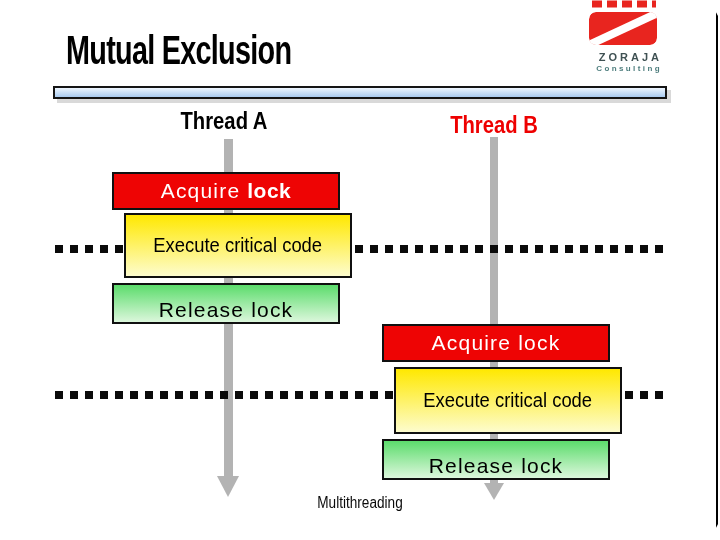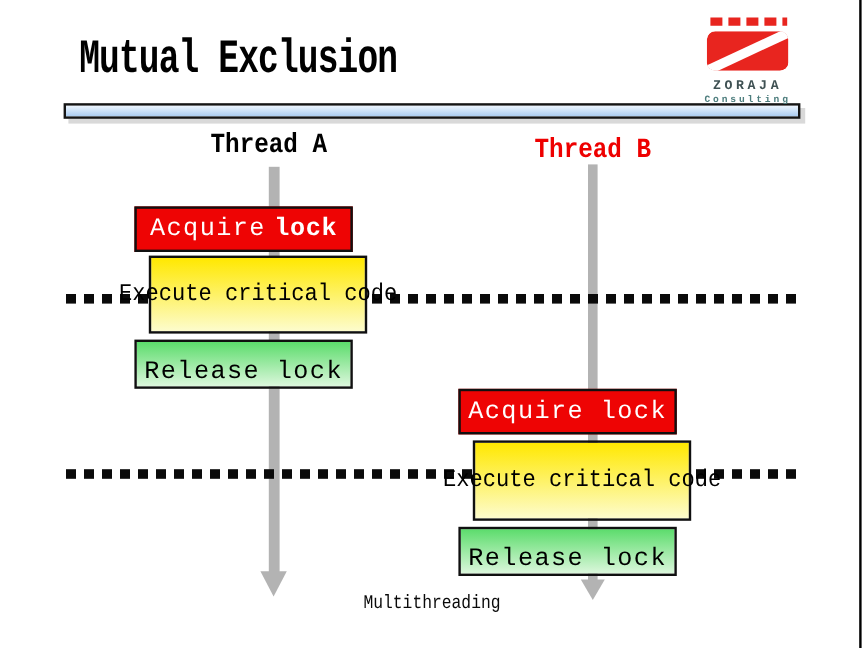--- a/index.html
+++ b/index.html
@@ -1,19 +1,20 @@
 <!DOCTYPE html>
 <html><head>
 <meta charset="utf-8">
 <style>
   html, body { margin: 0; padding: 0; background: #fff; }
   .slide {
     position: relative; width: 720px; height: 540px;
     background: #ffffff; overflow: hidden;
-    font-family: Liberation Mono, monospace;
+    font-family: Liberation Sans, sans-serif;
+    border-radius: 26px;
   }
   .slide-edge {
     position: absolute; left: 716px; top: 0; width: 2px; height: 540px;
     background: #000;
   }
   .title {
     position: absolute; left: 66px; top: 28px;
     font-size: 40px; font-weight: bold; letter-spacing: -1px; color: #000;
     transform: scaleX(0.72); transform-origin: left top; white-space: nowrap;
   }
@@ -43,21 +44,21 @@
     border-top: 17px solid #b3b3b3; }
 
   .dashline {
     position: absolute; left: 55px; width: 613px; height: 8px; z-index: 2;
     background: repeating-linear-gradient(90deg, #0a0a0a 0 8px, transparent 8px 15px);
   }
   #dash1 { top: 245px; }
   #dash2 { top: 391px; }
 
   .step {
-    position: absolute; width: 182px; box-sizing: border-box;
+    position: absolute; width: 228px; box-sizing: border-box;
     border: 2px solid #101010; display: flex;
     align-items: center; justify-content: center; z-index: 3;
   }
   .step.red    { background: #ee0404; color: #ffffff; }
   .step.yellow { background: linear-gradient(#ffe800, #fdfccd); color: #000; margin-left: 12px; }
   .step.green  { background: linear-gradient(#5cdc6c, #dcf7dc); color: #000; align-items: flex-end; }
   .colA { left: 112px; }
   .colB { left: 382px; }
   #boxA1 { top: 172px; height: 38px; }
   #boxA2 { top: 213px; height: 65px; }
@@ -68,21 +69,21 @@
   .step-label { font-size: 21px; letter-spacing: 1.2px; white-space: nowrap; }
   .step.yellow .step-label { letter-spacing: 0; font-size: 20px; transform: scaleX(0.92); }
   .bold-word { font-weight: bold; letter-spacing: 0.5px; margin-left: 7px; }
 
   .footer {
     position: absolute; left: 260px; top: 494px; width: 200px;
     text-align: center; font-size: 16px; color: #0a0a0a;
     transform: scaleX(0.85); white-space: nowrap;
   }
 
-  .logo { position: absolute; left: 584px; top: 14px; width: 78px; text-align: center; }
+  .logo { position: absolute; left: 584px; top: 0; width: 78px; text-align: right; }
   .logo-company {
     font-size: 11px; font-weight: bold; letter-spacing: 3px;
     color: #3f5153; margin-top: 1px; white-space: nowrap;
   }
   .logo-tagline {
     font-size: 8px; font-weight: bold; letter-spacing: 2.4px;
     color: #4d7d7d; margin-top: 1px; white-space: nowrap;
   }
 </style>
 </head>

